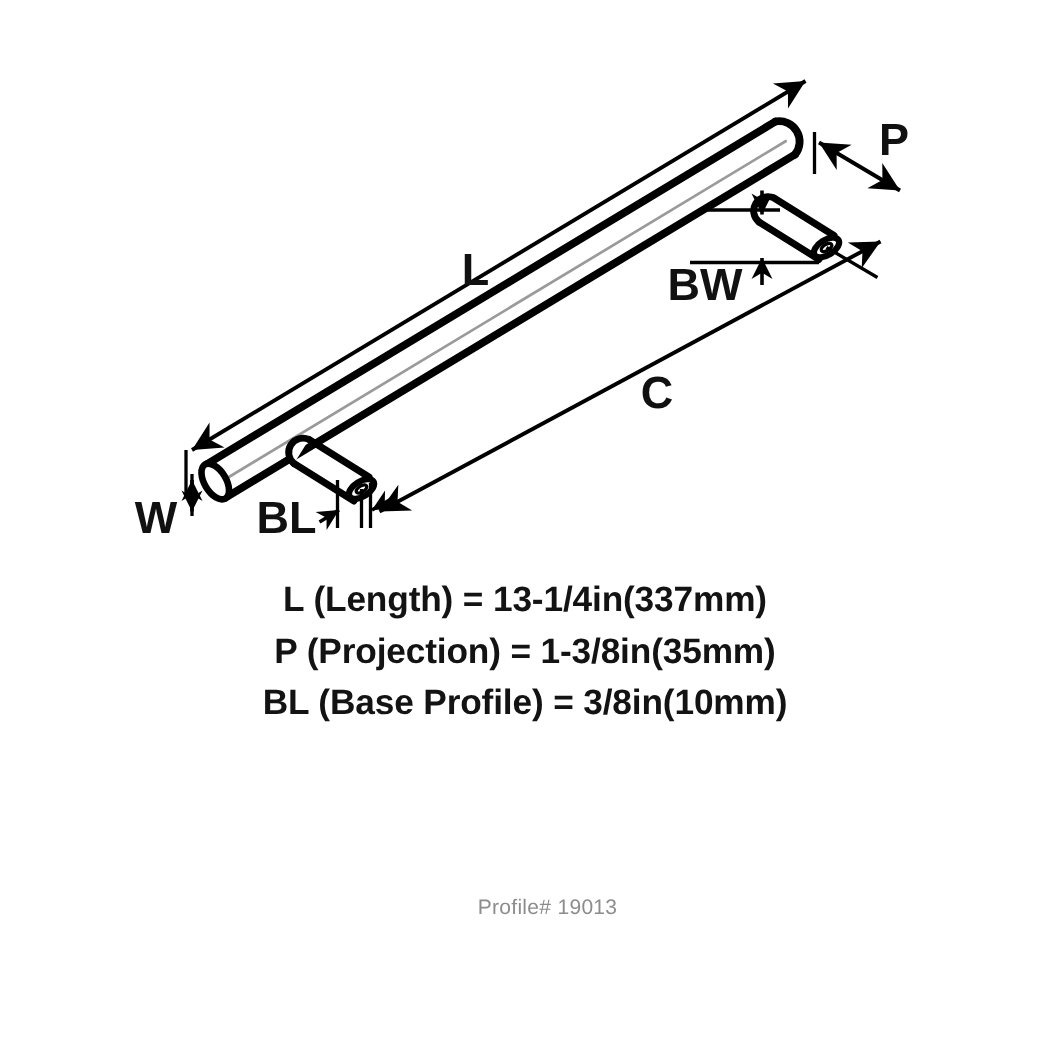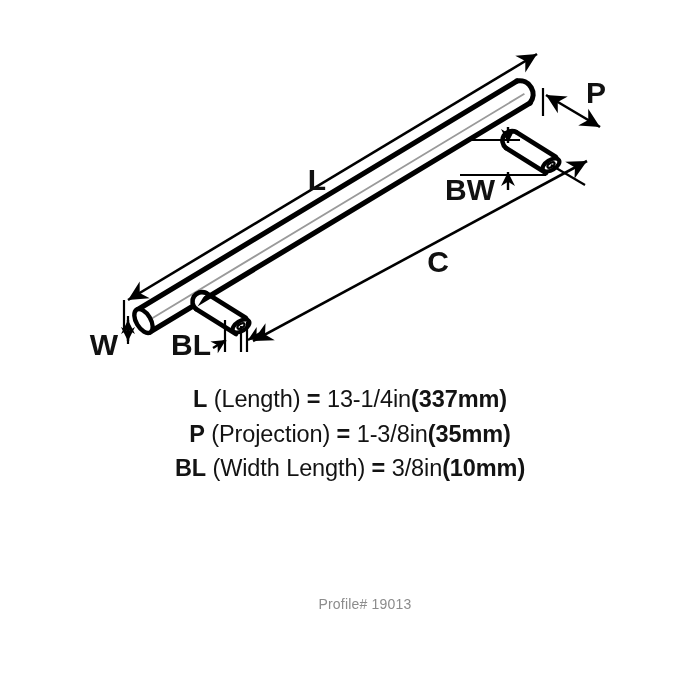--- a/index.html
+++ b/index.html
@@ -53,28 +53,28 @@
     font-size: 23.5px;
     line-height: 34.5px;
     white-space: nowrap;
     color: #131313;
     letter-spacing: -0.1px;
   }
   .spec-row .abbr {
     font-weight: bold;
   }
   .spec-row .name {
-    font-weight: normal;
+    font-weight: bold;
     text-align: center;
   }
   .spec-row .eq {
     font-weight: bold;
   }
   .spec-row .val-in {
-    font-weight: normal;
+    font-weight: bold;
   }
   .spec-row .val-mm {
     font-weight: bold;
   }
   #profile-line {
     position: absolute;
     left: 15px;
     top: 596px;
     width: 700px;
     text-align: center;
@@ -188,21 +188,21 @@
       <span class="abbr">L</span><span class="name"> (Length) </span><span class="eq">= </span><span class="val-in">13-1/4in</span><span class="val-mm">(337mm)</span>
     </div>
 
 
     <div class="spec-row">
       <span class="abbr">P</span><span class="name"> (Projection) </span><span class="eq">= </span><span class="val-in">1-3/8in</span><span class="val-mm">(35mm)</span>
     </div>
 
 
     <div class="spec-row">
-      <span class="abbr">BL</span><span class="name"> (Width Length) </span><span class="eq">= </span><span class="val-in">3/8in</span><span class="val-mm">(10mm)</span>
+      <span class="abbr">BL</span><span class="name"> (Base Profile) </span><span class="eq">= </span><span class="val-in">3/8in</span><span class="val-mm">(10mm)</span>
     </div>
 
 
   </div>
 
   <div id="profile-line">Profile# 19013</div>
 
 </div>
 
 </body></html>

